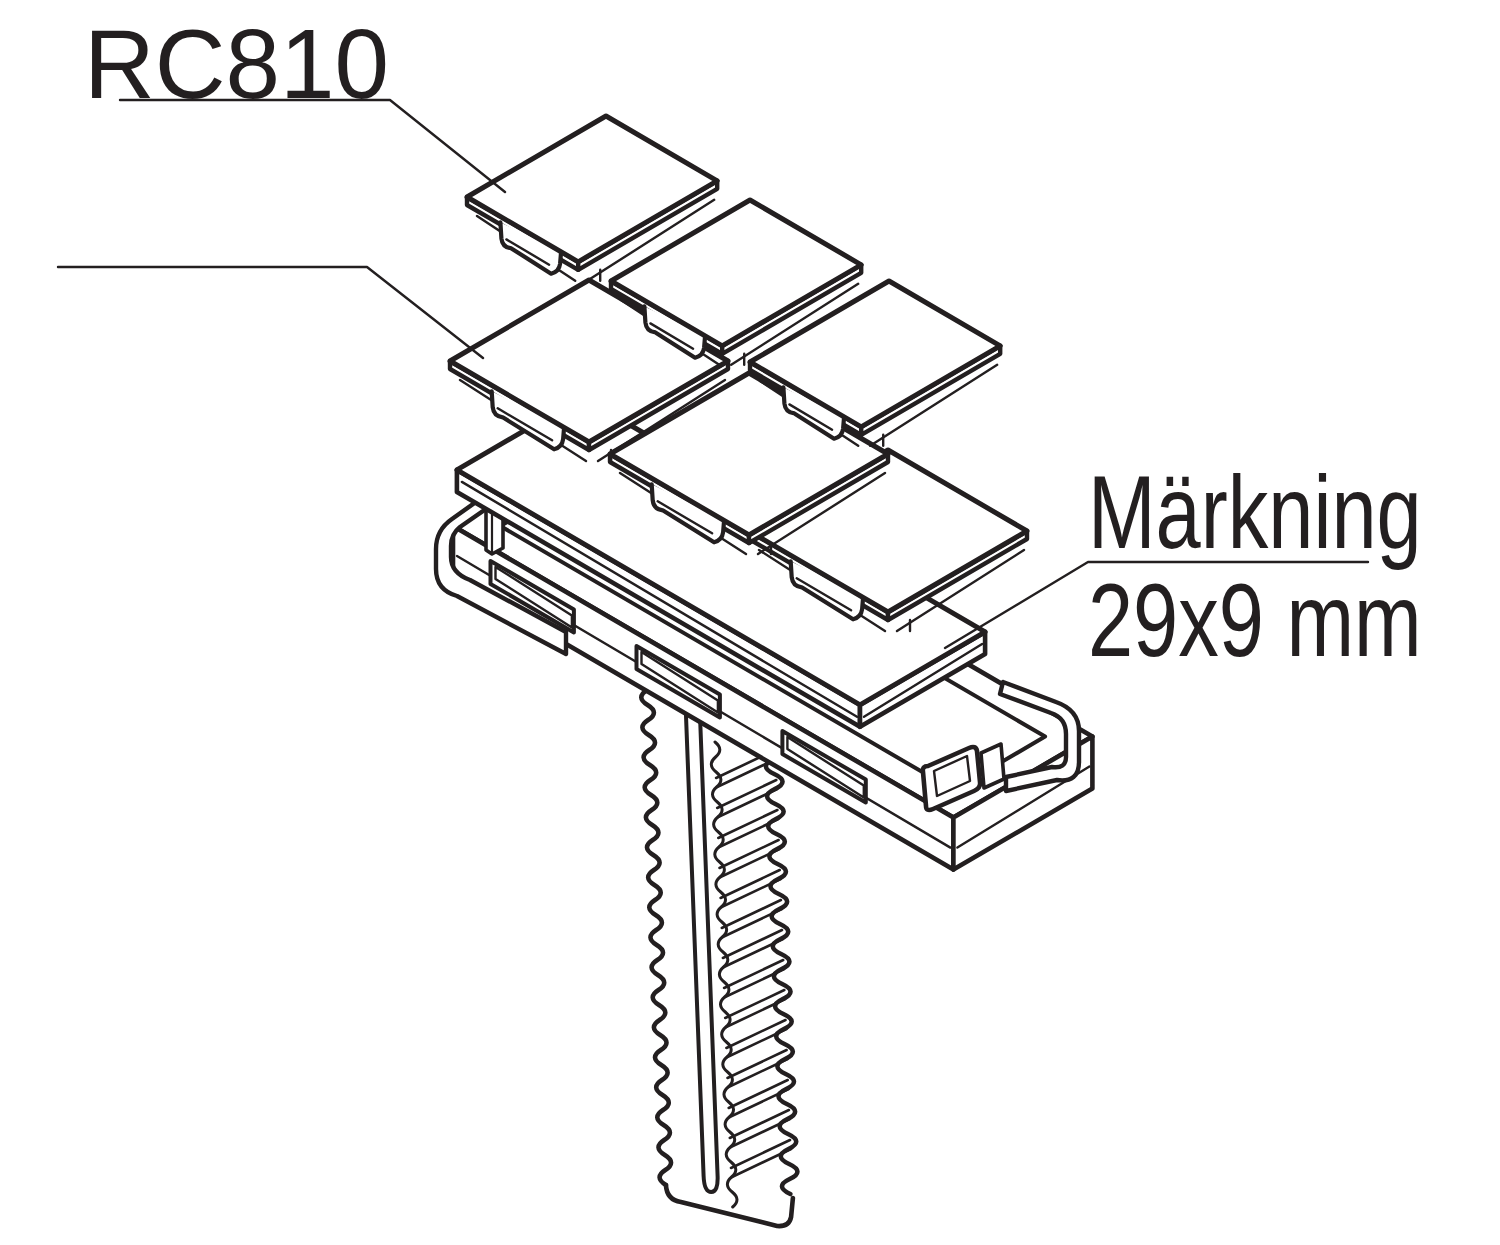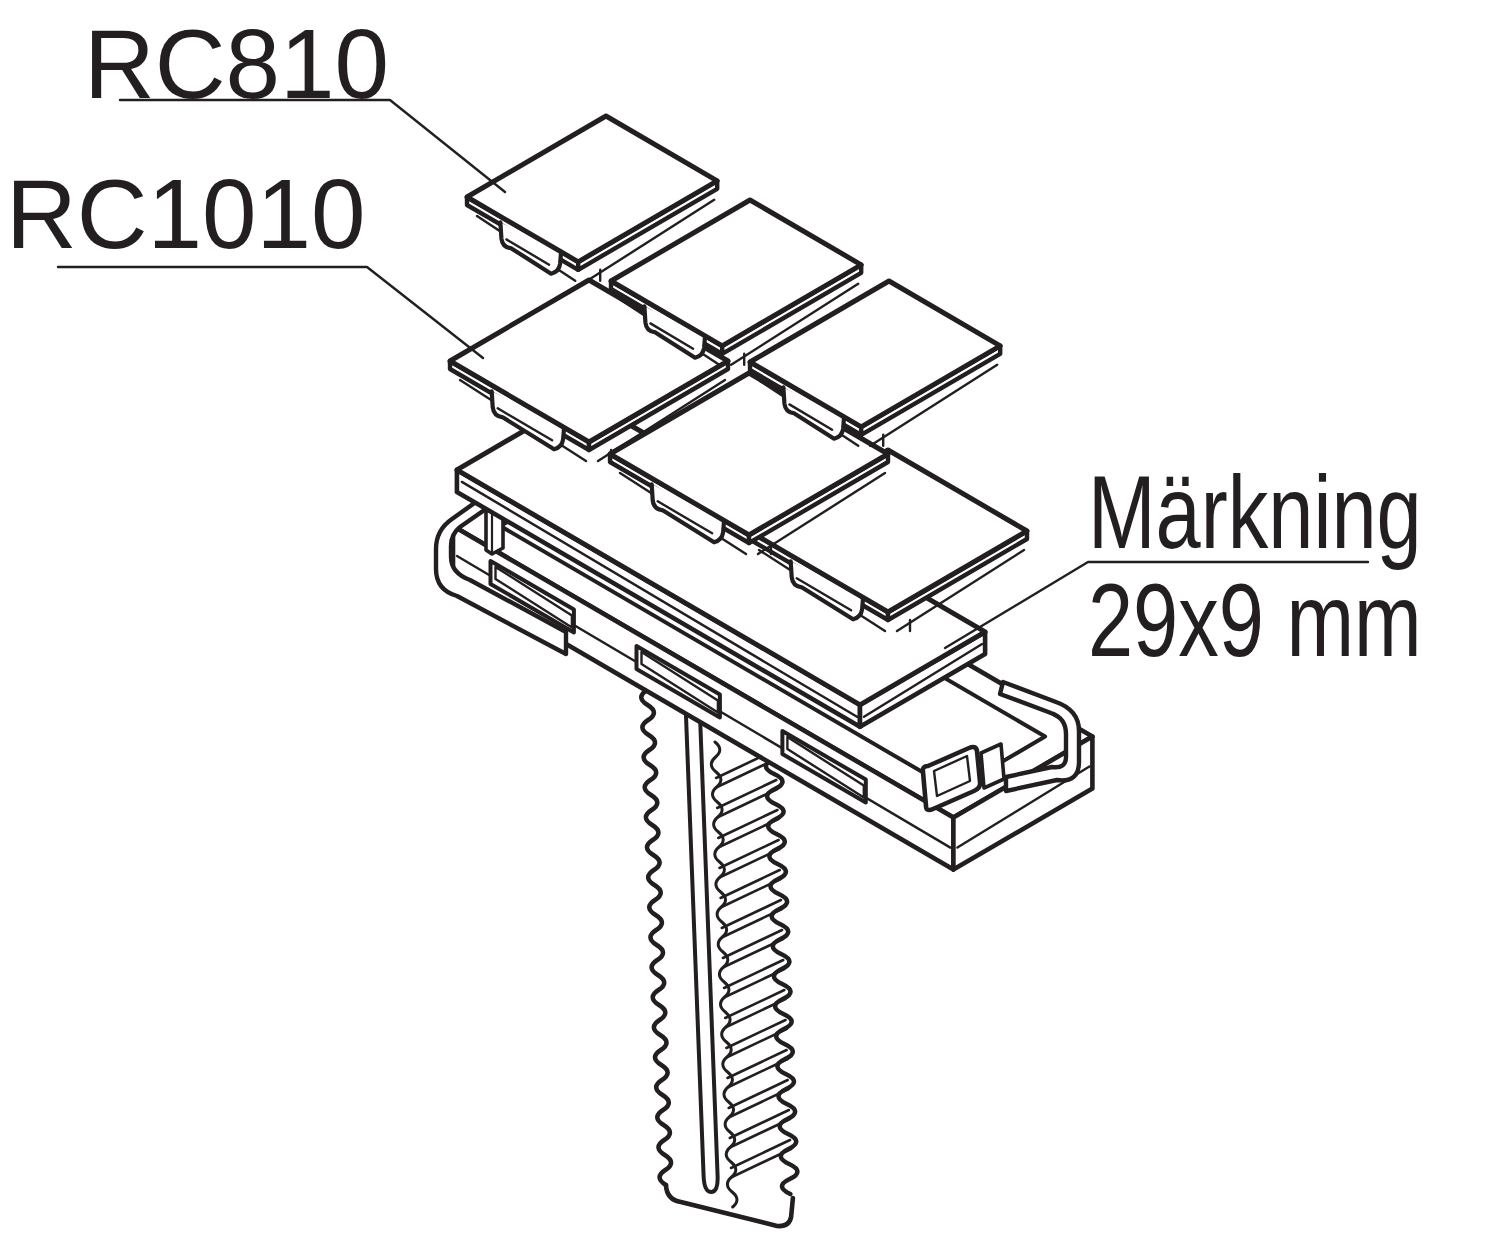--- a/index.html
+++ b/index.html
@@ -167,16 +167,15 @@
           <path d="M606.0,116.0 L 717.2,180.8 L 578.2,261.8 L 467.0,197.0 Z" fill="#fff" stroke="#231f20" stroke-width="5" stroke-linejoin="round" stroke-linecap="round"></path>
         </g>
       </g>
       <g>
         <path d="M120,100 L390,100 L505,192" fill="none" stroke="#231f20" stroke-width="2.4" stroke-linejoin="round" stroke-linecap="round"></path>
         <path d="M58,267 L367,267 L483,358" fill="none" stroke="#231f20" stroke-width="2.4" stroke-linejoin="round" stroke-linecap="round"></path>
         <path d="M1368,562 L1088,562 L945,648" fill="none" stroke="#231f20" stroke-width="2.4" stroke-linejoin="round" stroke-linecap="round"></path>
       </g>
     </svg>
   <div class="lbl" id="lbl-rc810">RC810</div>
-  <div class="lbl" id="lbl-rc1010">RC1010</div>
   <div class="lbl" id="lbl-mark1">Märkning</div>
   <div class="lbl" id="lbl-mark2">29x9 mm</div>
 </div>
 
 </body></html>

